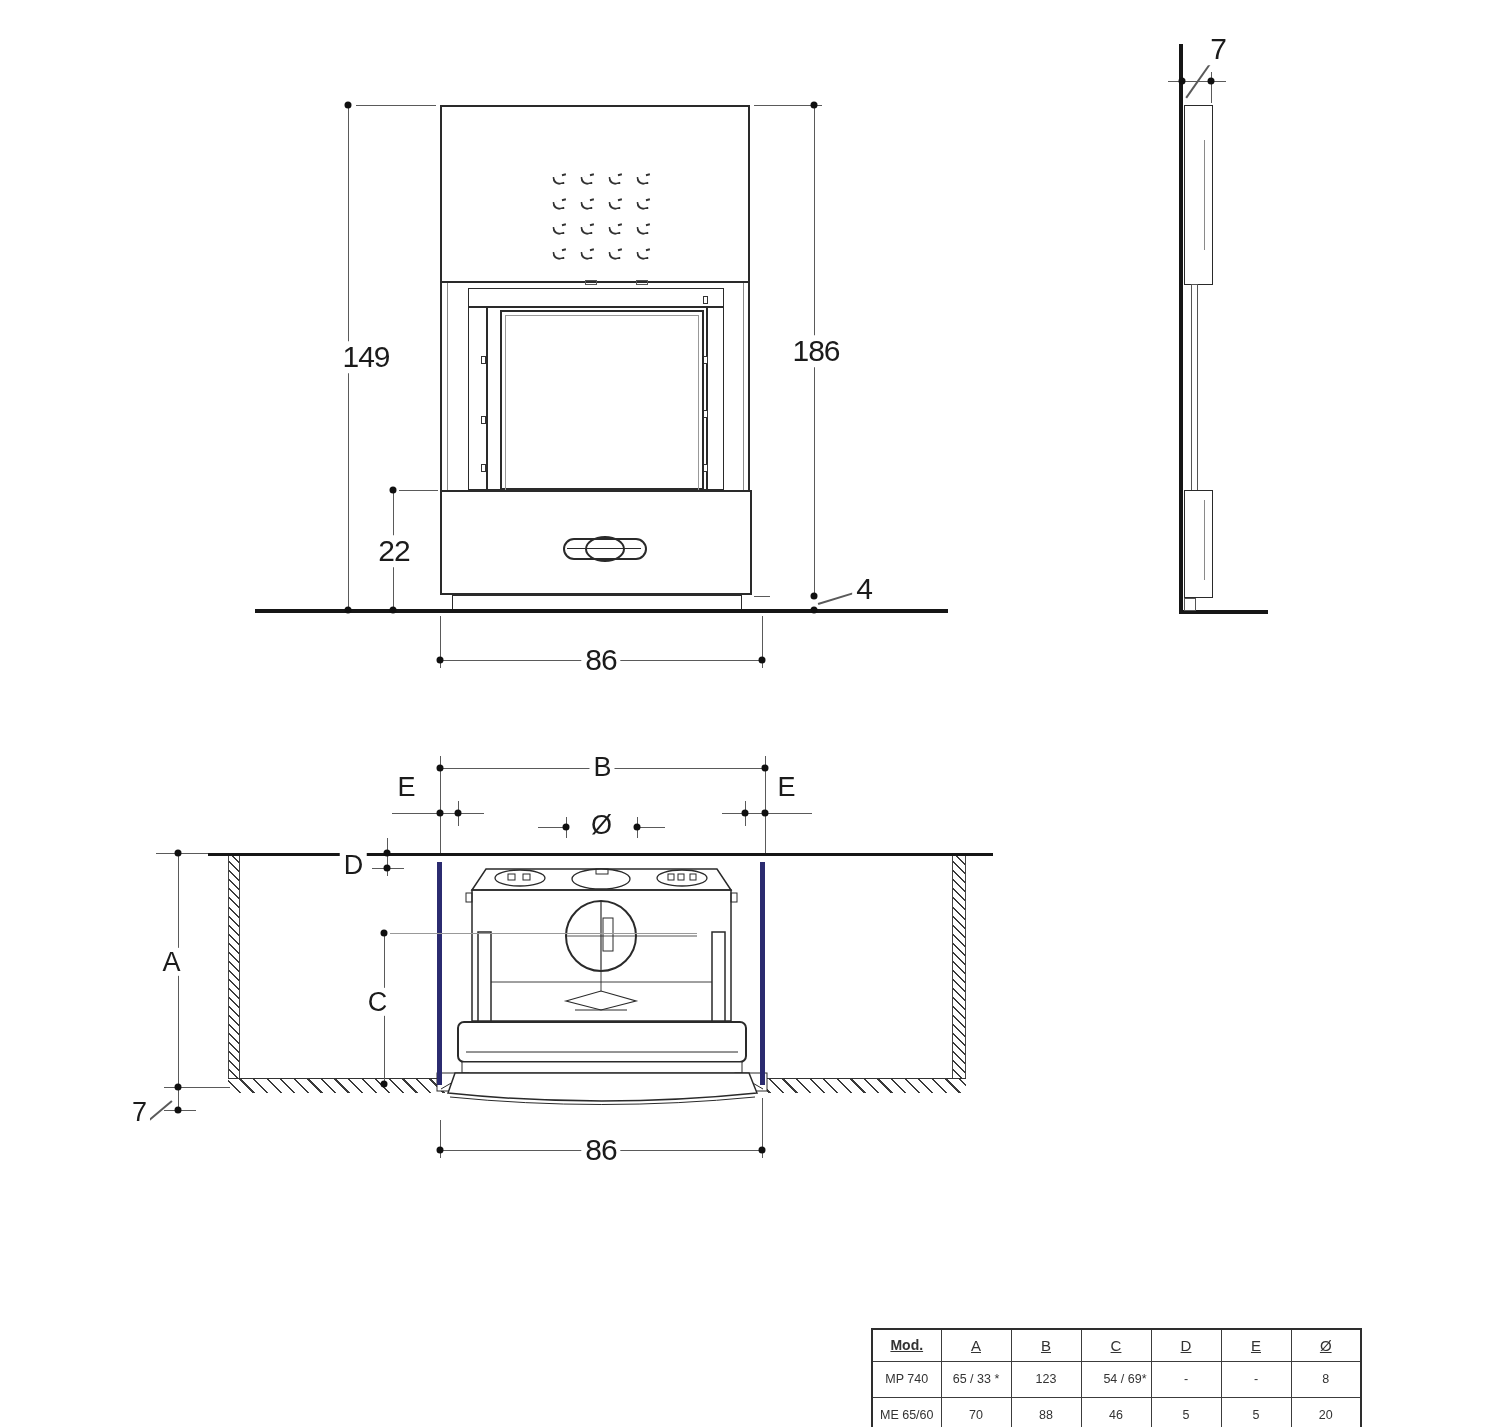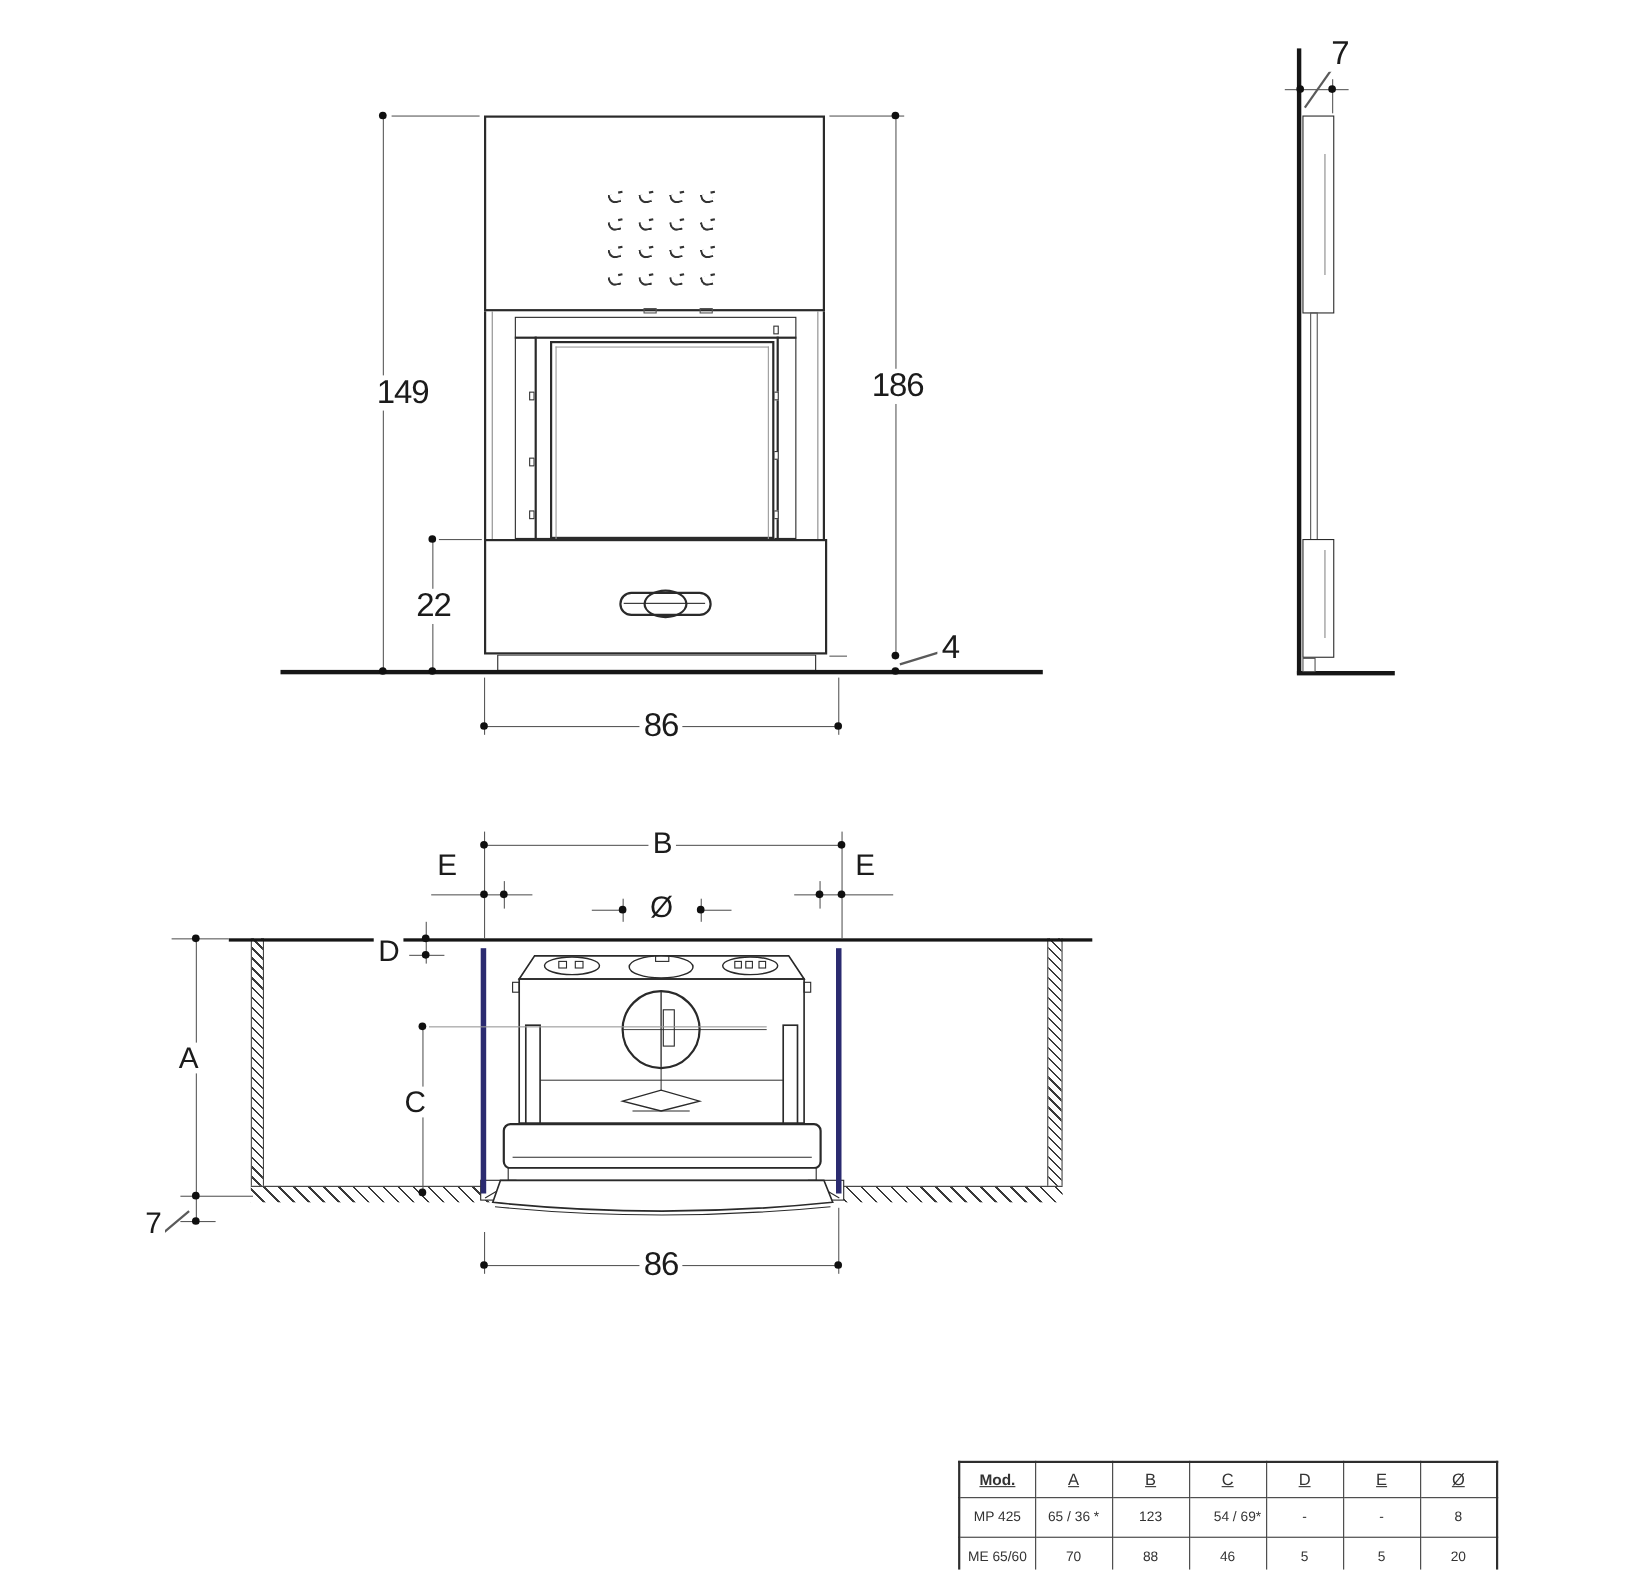--- a/index.html
+++ b/index.html
@@ -251,22 +251,22 @@
           <th class="" style="width: 70px;">A</th>
           <th class="" style="width: 70px;">B</th>
           <th class="" style="width: 70px;">C</th>
           <th class="" style="width: 70px;">D</th>
           <th class="" style="width: 70px;">E</th>
           <th class="" style="width: 70px;">Ø</th>
         </tr>
       </thead>
     <tbody id="spec-body">
         <tr>
-          <td style="width: 69px;">MP 425</td>
-          <td style="width: 70px;">65 / 36 *</td>
+          <td style="width: 69px;">MP 740</td>
+          <td style="width: 70px;">65 / 33 *</td>
           <td style="width: 70px;">123</td>
           <td style="width: 70px; text-align: right;">54 / 69*</td>
           <td style="width: 70px;">-</td>
           <td style="width: 70px;">-</td>
           <td style="width: 70px;">8</td>
         </tr>
         <tr>
           <td style="width: 69px;">ME 65/60</td>
           <td style="width: 70px;">70</td>
           <td style="width: 70px;">88</td>

